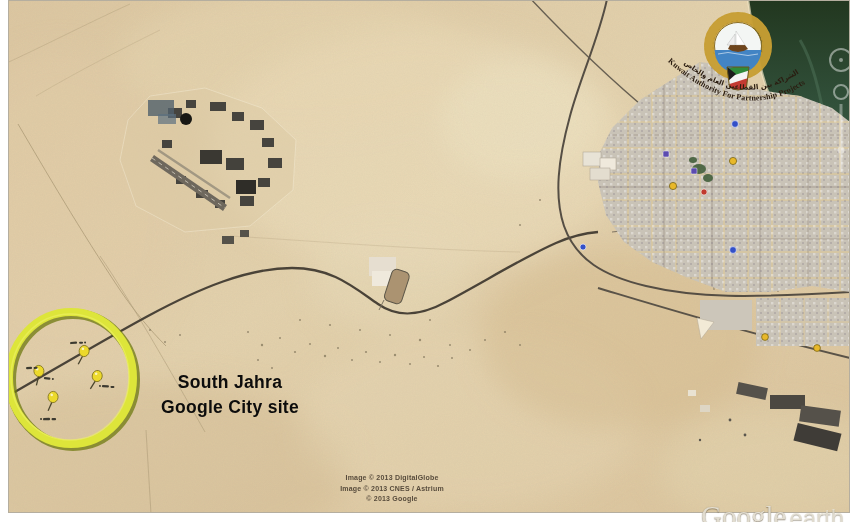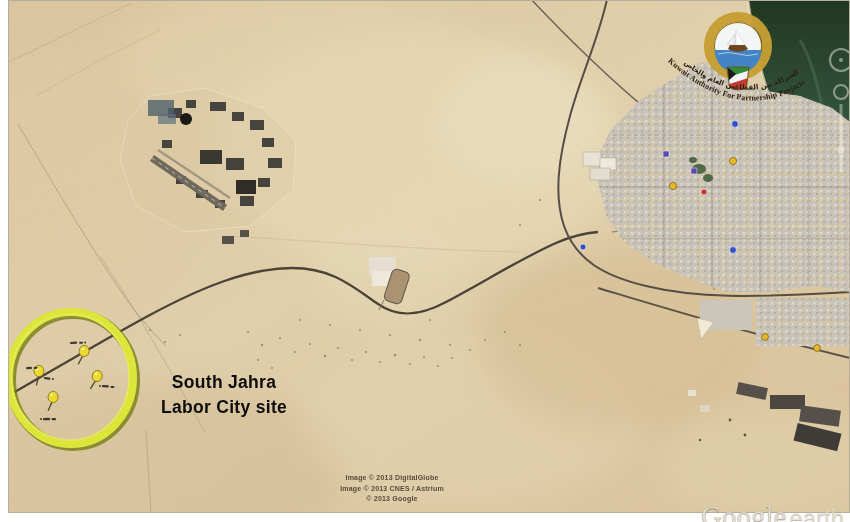--- a/index.html
+++ b/index.html
@@ -355,21 +355,21 @@
       <line x1="841" y1="104" x2="841" y2="172" stroke="#ffffff" stroke-width="3" opacity=".8"></line>
       <circle cx="841" cy="150" r="3.5" fill="#ffffff"></circle>
     </g>
 
     <rect x="8.5" y="0.5" width="841" height="512" fill="none" stroke="#b5ae9f" stroke-width="1"></rect>
   </g>
 </svg>
 
 <div class="overlay site-label">
   <div>South Jahra</div>
-  <div>Labor City site</div>
+  <div>Google City site</div>
 </div>
 
 <div class="overlay attribution">
   <div>Image © 2013 DigitalGlobe</div>
   <div>Image © 2013 CNES / Astrium</div>
   <div>© 2013 Google</div>
 </div>
 
 <div class="overlay watermark">
   <span class="wm-google">Google</span><span class="wm-earth">earth</span>

